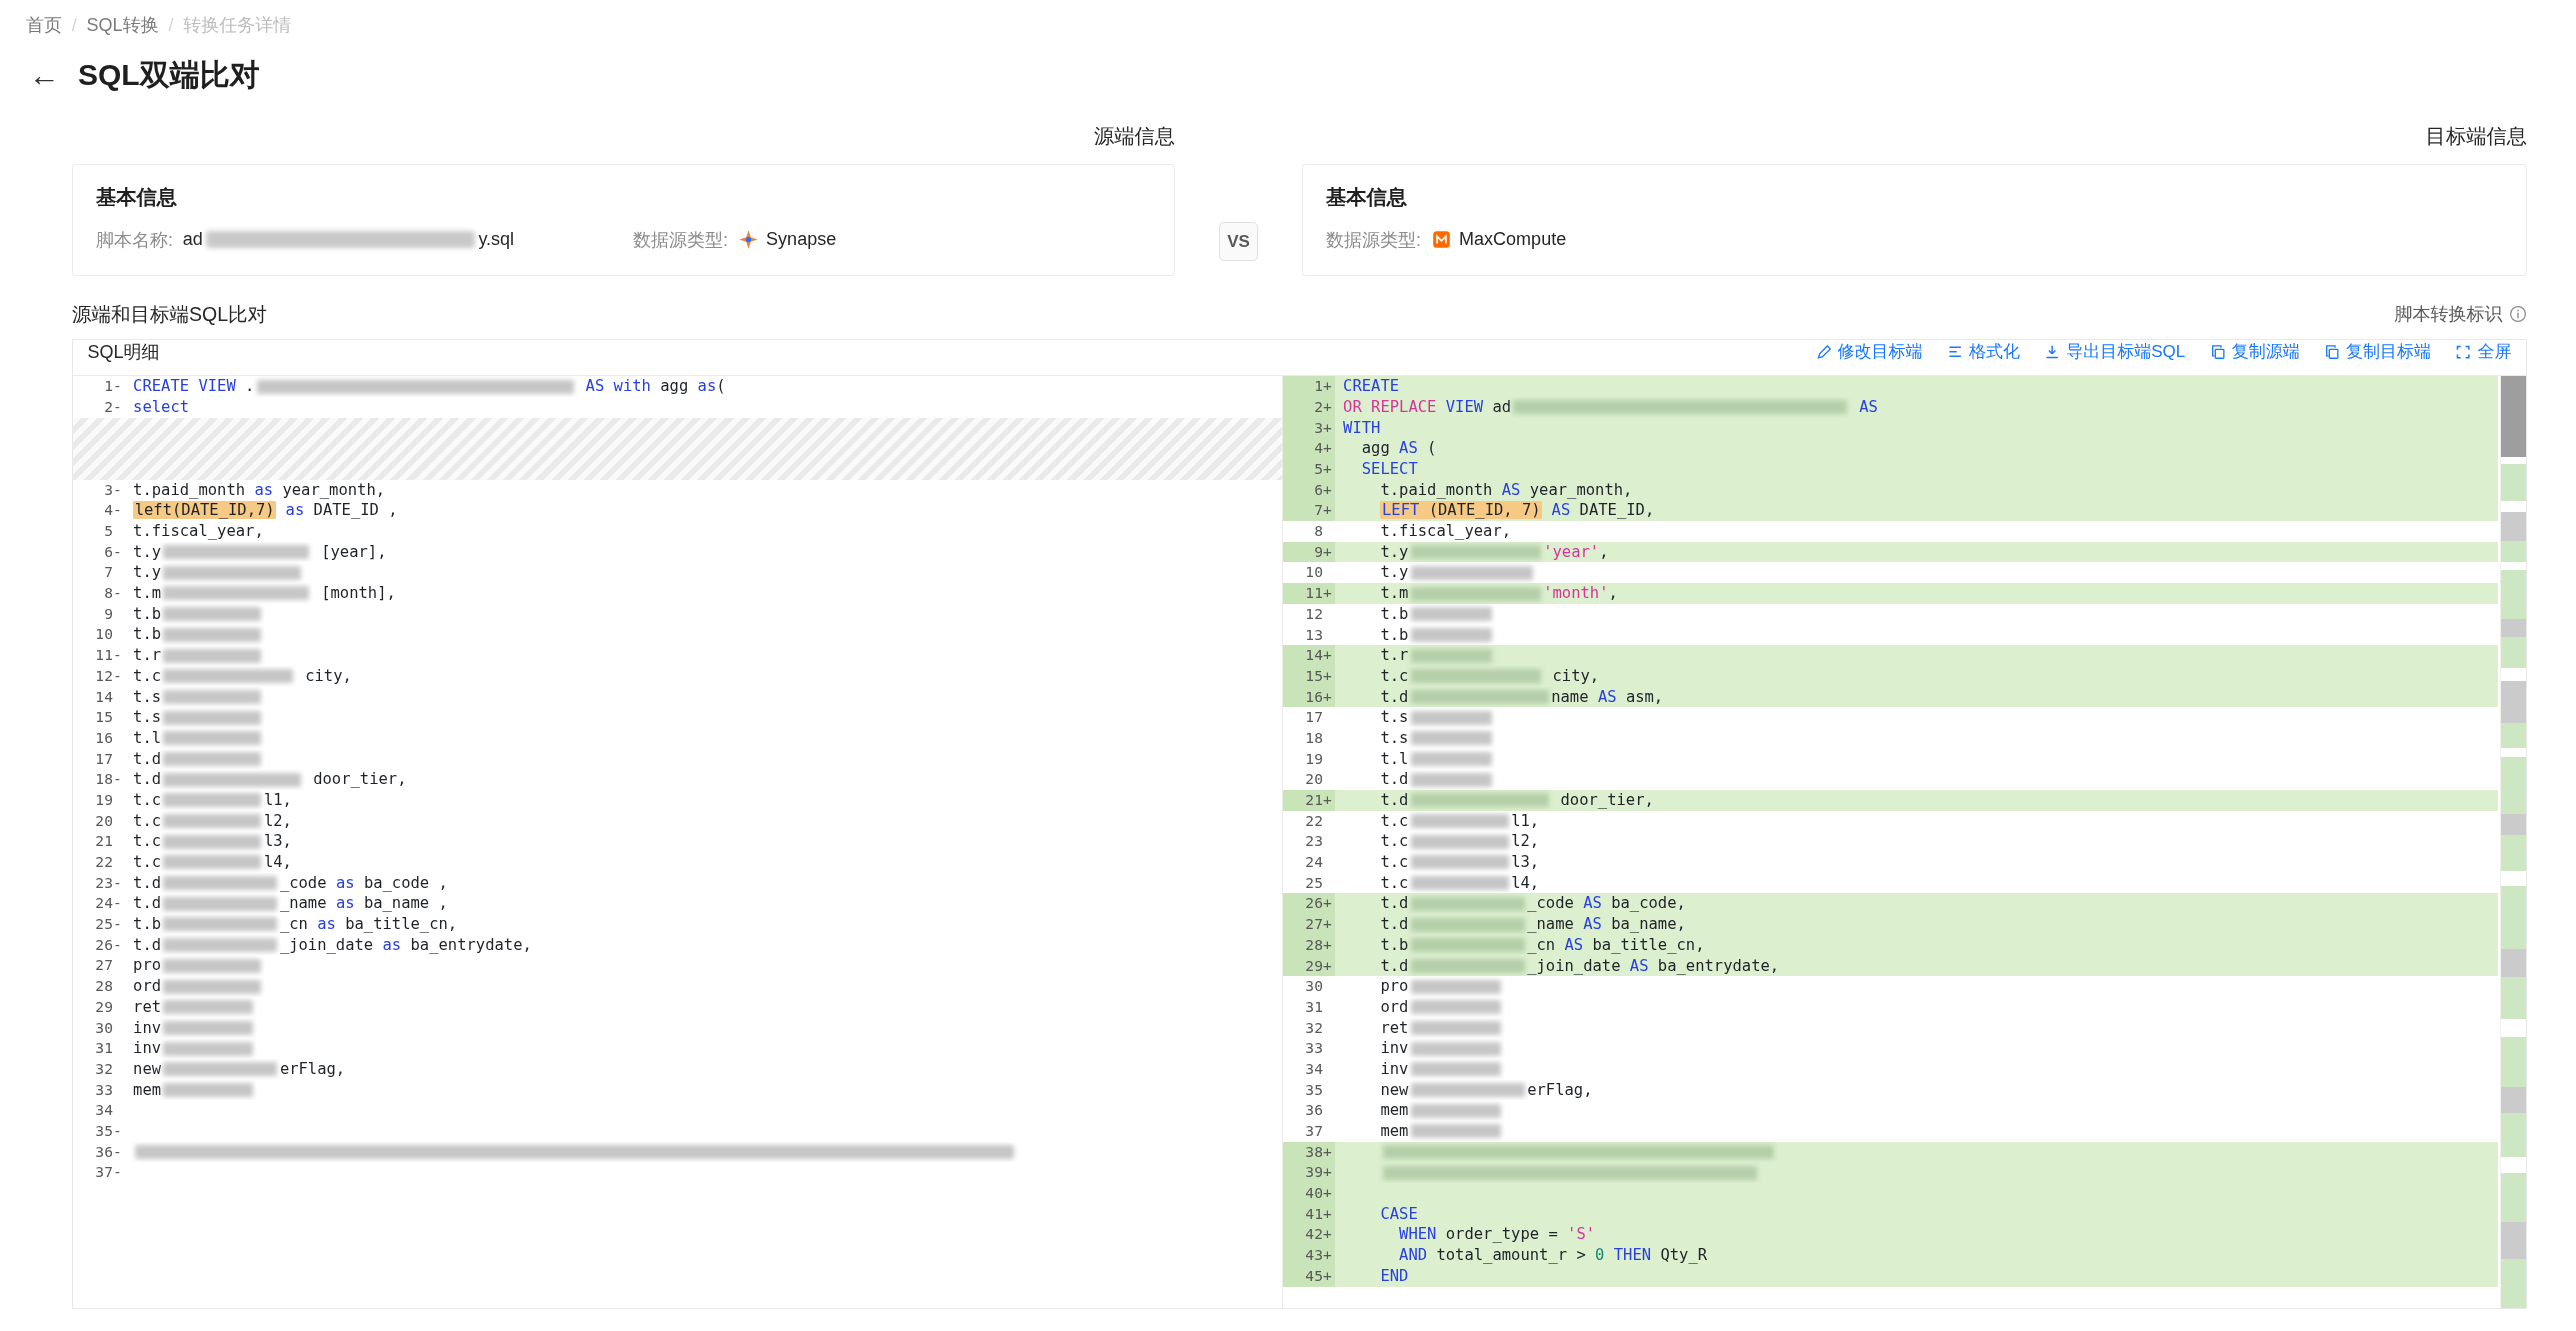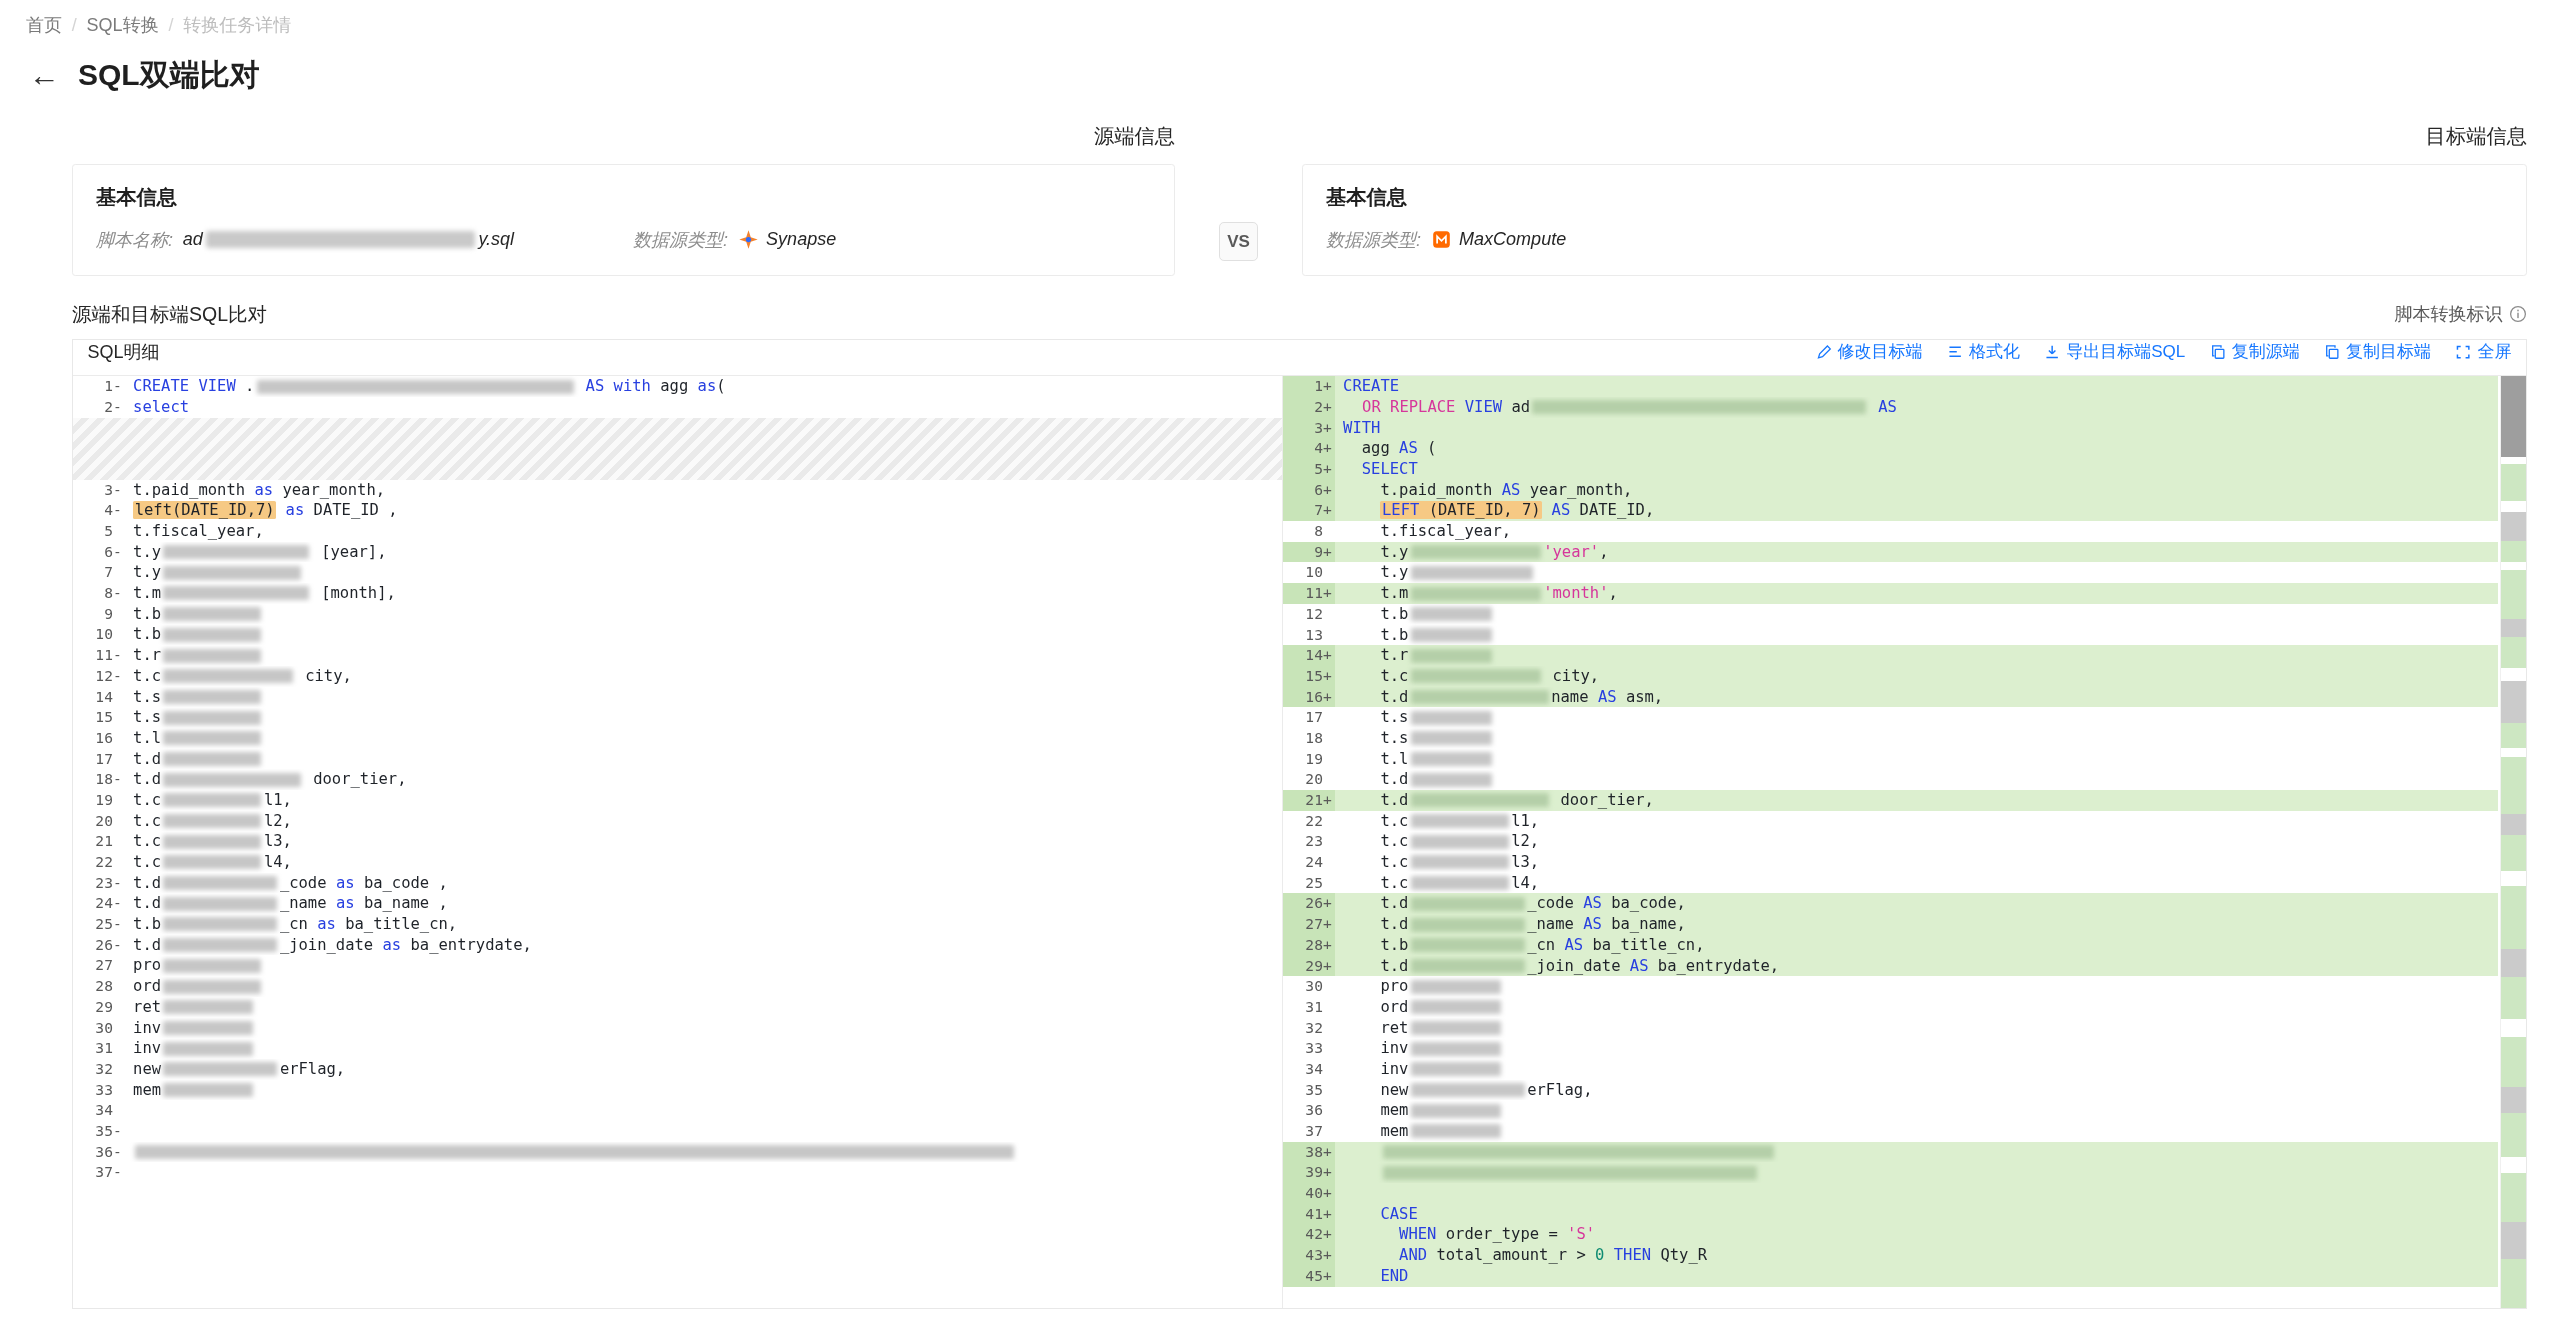--- a/index.html
+++ b/index.html
@@ -22,21 +22,21 @@
   
   .info-section{display:flex;padding:21px 49px 0 72px;align-items:flex-start;}
   .sec-label{font-size:20.3px;color:#262626;margin-bottom:14.6px;text-align:right;}
   .card{border:0.8px solid #ebebeb;border-radius:3.3px;padding:18px 23px;height:112px;background:#fff;}
   .src-col{width:1103px;}
   .tgt-col{flex:1;}
   .vs-wrap{width:127px;display:flex;justify-content:center;align-items:center;align-self:stretch;padding-top:85px;}
   .vs{width:39px;height:39px;border:0.8px solid #e0e0e0;background:#fafafa;border-radius:4.9px;display:flex;align-items:center;justify-content:center;font-size:17px;font-weight:700;color:#595959;}
   .card-title{font-size:20.3px;font-weight:700;margin-bottom:16.3px;color:#1f1f1f;}
   .card-row{display:flex;align-items:center;font-size:18px;}
-  .field{display:flex;align-items:center;font-style:italic;}
+  .field{display:flex;align-items:center;}
   .field-script{width:537px;}
   .f-label{color:#8c8c8c;margin-right:9.8px;white-space:nowrap;}
   .f-value{color:#262626;display:flex;align-items:center;}
   .redact-inline{display:inline-block;height:17px;background:#c9c9c9;border-radius:2.4px;filter:blur(2.4px);margin:0 3.3px;vertical-align:middle;}
   .ds-icon{width:21px;height:21px;margin-right:7.3px;display:inline-flex;}
   
   .compare-head{display:flex;justify-content:space-between;align-items:center;padding:24.4px 49px 11.4px 72px;}
   .compare-title{font-size:19.5px;color:#262626;}
   .legend{display:flex;align-items:center;gap:6.5px;font-size:18px;color:#595959;cursor:pointer;}
   
@@ -50,21 +50,21 @@
   .diff-body{display:flex;position:relative;height:calc(100% - 36px);font-family:"DejaVu Sans Mono",monospace;font-size:15.5px;background:#fff;}
   .pane{overflow:hidden;}
   .pane.left{width:1209px;}
   .pane.right{flex:1;border-left:0.8px solid #ebebeb;margin-right:28px;}
   .row{display:flex;height:20.7px;line-height:20.7px;white-space:pre;}
   .row.add{background:#dcefcf;}
   .gut{width:52px;flex:none;text-align:right;white-space:pre;color:#595959;font-size:14.6px;padding-right:3.3px;}
   .row.add .gut{background:#c8e4b8;}
   .code{padding-left:8.1px;white-space:pre;color:#1f2329;flex:1;overflow:hidden;}
   .seg-k{color:#2840e0;}
-  .seg-p{color:#d6369b;margin-left:19px;}
+  .seg-p{color:#d6369b;}
   .seg-s{color:#d6369b;}
   .seg-n{color:#0e8b72;}
   .seg-t{color:#1f2329;}
   .hl{background:#f6c984;border-radius:1.6px;padding:0 1.6px;}
   .redact{display:inline-block;height:14px;background:#c6c6c6;border-radius:1.6px;filter:blur(2.4px);vertical-align:-2.4px;margin:0 2.4px;}
   .redact.grn{background:#b4cfa8;}
   .filler{background:repeating-linear-gradient(135deg,#fafafa 0 5.7px,#eaeaea 5.7px 11.4px);}
   
   .minimap{position:absolute;right:0;top:0;bottom:0;width:26px;background:#fcfcfc;border-left:0.8px solid #f0f0f0;cursor:pointer;}
   .mm-seg{width:100%;}

